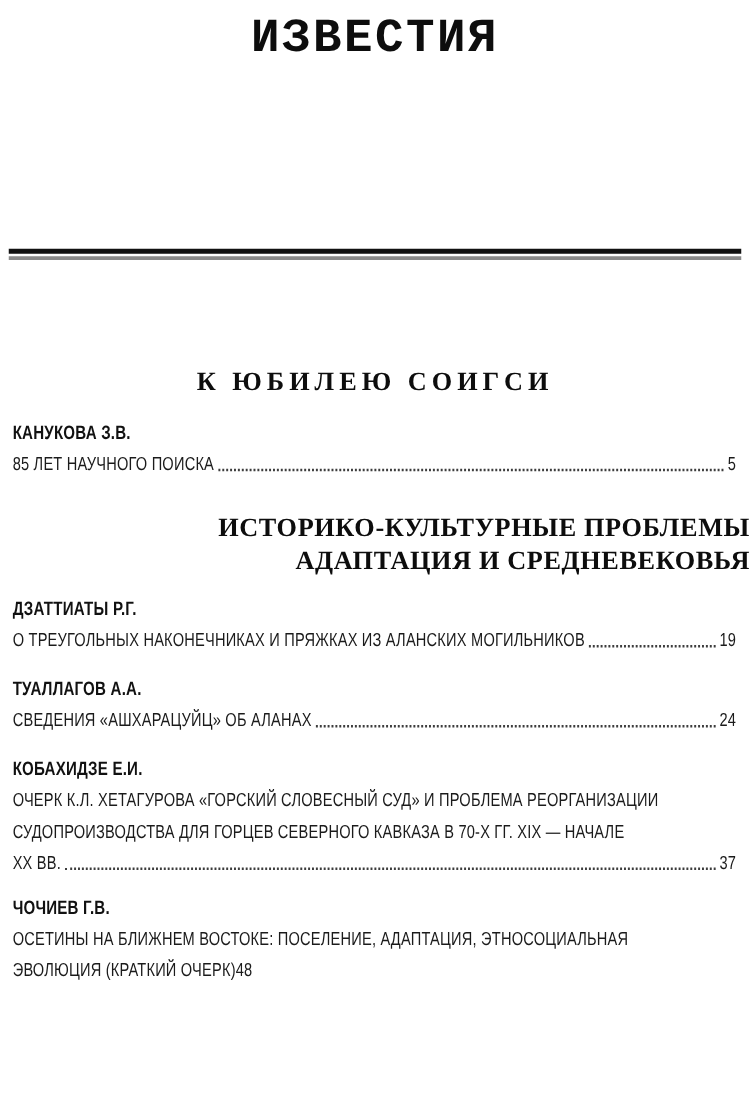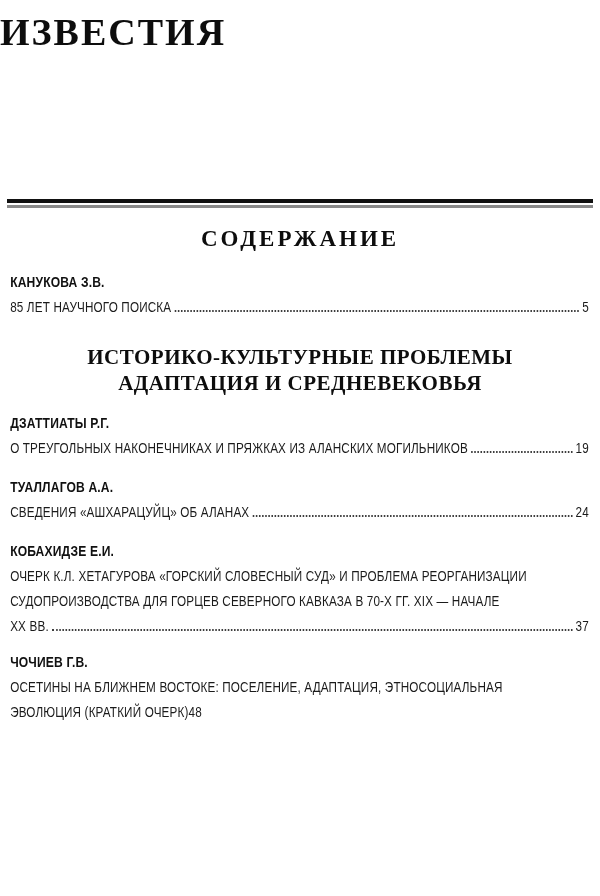--- a/index.html
+++ b/index.html
@@ -15,22 +15,22 @@
   .page {
     position: relative;
     width: 600px;
     height: 896px;
     background: #ffffff;
   }
   
   .journal-title {
     margin: 0;
     padding-top: 11px;
-    text-align: left;
-    font-family: Liberation Serif, serif;
+    text-align: center;
+    font-family: Liberation Mono, monospace;
     font-weight: bold;
     font-size: 38px;
     line-height: 42px;
     letter-spacing: 2px;
     color: #0d0d0d;
   }
   .issue-label {
     margin-top: 13px;
     text-align: center;
     font-family: "Liberation Serif", serif;
@@ -62,21 +62,21 @@
   
   .sec-heading {
     text-align: center;
     font-family: "Liberation Serif", serif;
     font-weight: bold;
     font-size: 21px;
     color: #0d0d0d;
   }
   .sec-heading-line { line-height: 26px; }
   .section-0 .sec-heading { margin-top: 84px; letter-spacing: 4px; }
-  .section-1 .sec-heading { margin-top: 25px; letter-spacing: 0.5px; }
+  .section-1 .sec-heading { margin-top: 25px; letter-spacing: 0.5px; text-align: right; }
   .section-2 .sec-heading { margin-top: 15px; letter-spacing: 0.5px; font-size: 20px; }
   
   .entry {
     width: 769px;
     transform: scaleX(0.78);
     transform-origin: left top;
     padding: 0 14px 0 13px;
     box-sizing: border-box;
     margin-top: 14px;
   }
@@ -114,24 +114,26 @@
 
   <h1 class="journal-title">ИЗВЕСТИЯ</h1>
 
 
   <div class="rule">
     <div class="rule-black"></div>
     <div class="rule-gap"></div>
     <div class="rule-gray"></div>
   </div>
 
-  <h2 class="contents-heading">СОДЕРЖАНИЕ</h2>
 
   <div id="sections">
       <div class="section section-0">
+        <div class="sec-heading">
+          <div class="sec-heading-line">К ЮБИЛЕЮ СОИГСИ</div>
+        </div>
         <div class="entry entry-0">
           <div class="entry-author">КАНУКОВА З.В.</div>
           <div class="entry-line">
             <span class="txt">85 ЛЕТ НАУЧНОГО ПОИСКА</span>
             <span class="leader"></span>
             <span class="pg">5</span>
           </div>
         </div>
       </div>
       <div class="section section-1">

